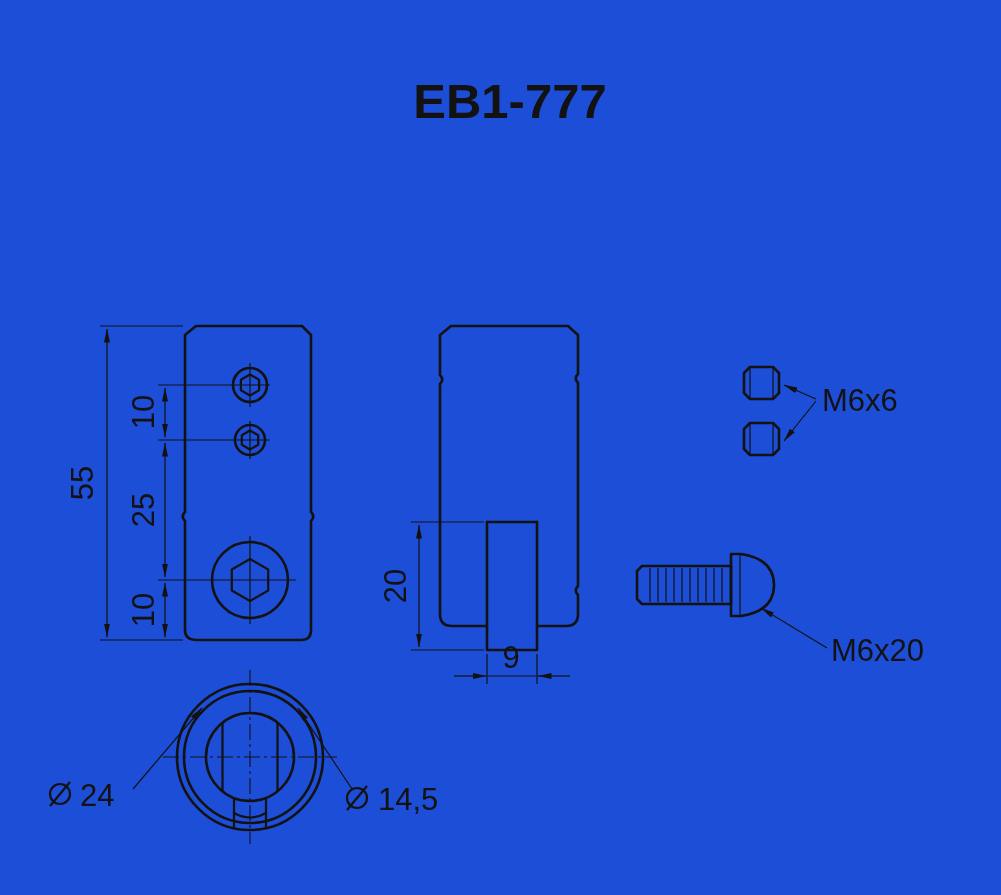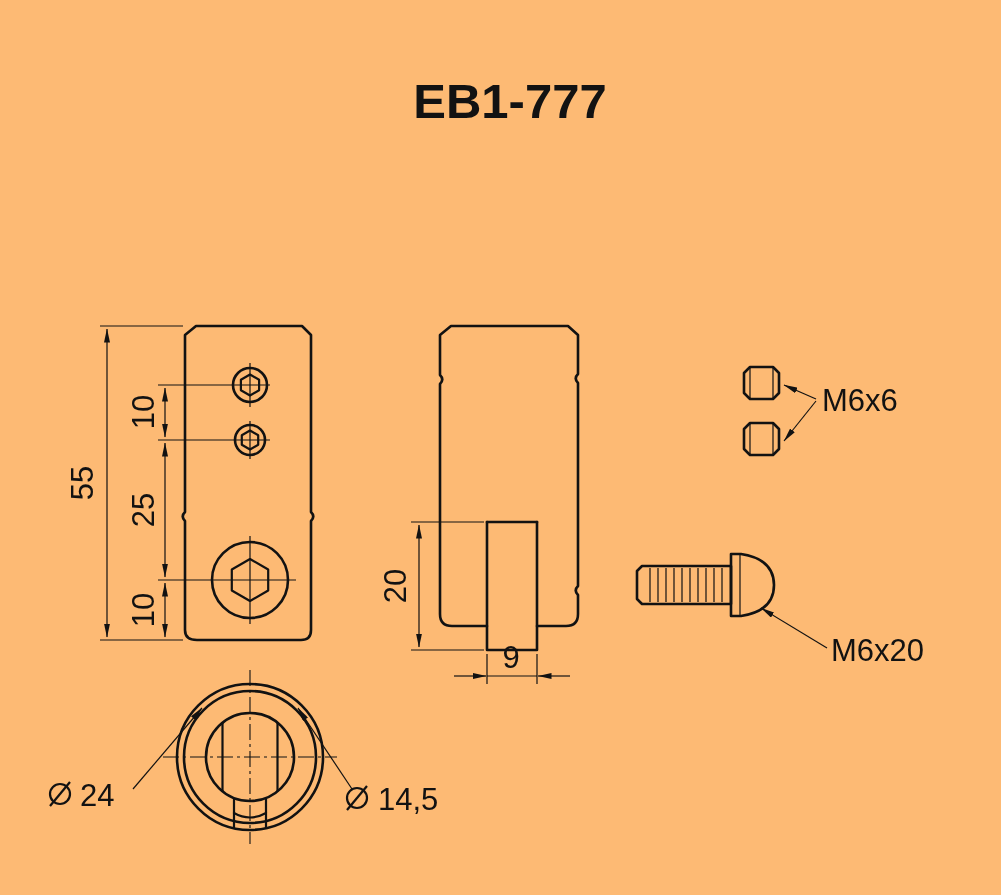--- a/index.html
+++ b/index.html
@@ -1,20 +1,20 @@
 <!DOCTYPE html>
 <html><head>
 <meta charset="utf-8">
 <style>
   html, body { margin: 0; padding: 0; background: #ffffff; }
   .sheet {
     position: relative;
     width: 1001px;
     height: 895px;
-    background: #fdba74;
+    background: #1d4ed8;
     font-family: "Liberation Sans", sans-serif;
     overflow: hidden;
   }
   svg { display: block; }
   .outline  { fill: none; stroke: #121212; stroke-width: 2.6; stroke-linejoin: round; stroke-linecap: round; }
   .outline2 { fill: none; stroke: #121212; stroke-width: 2.2; stroke-linejoin: round; stroke-linecap: round; }
   .thin     { fill: none; stroke: #121212; stroke-width: 1.2; }
   .dim      { fill: none; stroke: #121212; stroke-width: 1.2; }
   .sym      { fill: none; stroke: #121212; stroke-width: 2.2; }
   .center   { fill: none; stroke: #121212; stroke-width: 1.1; stroke-dasharray: 16 4 3 4; }

